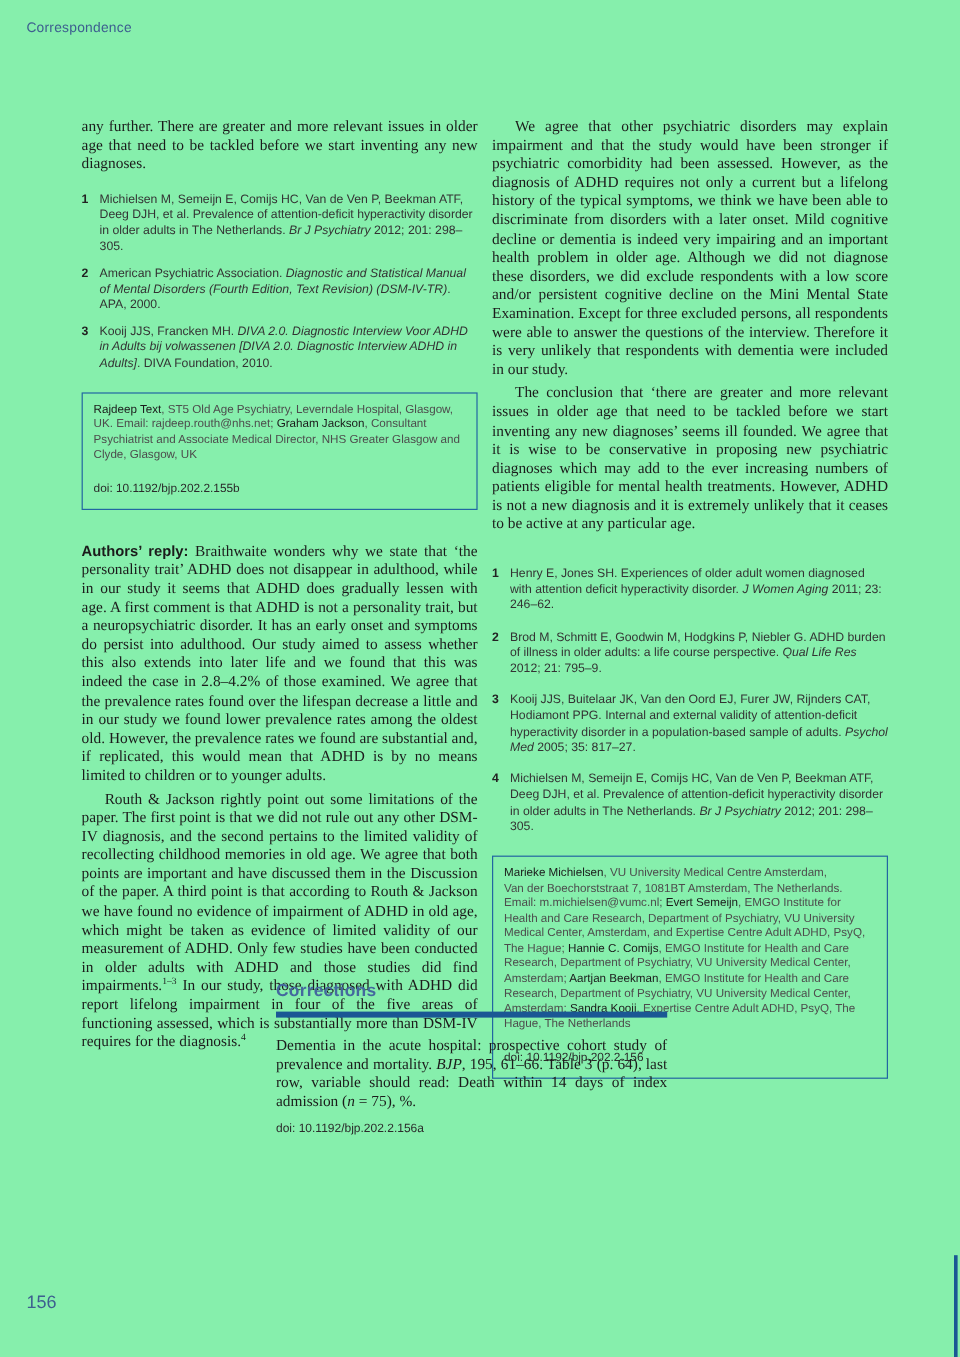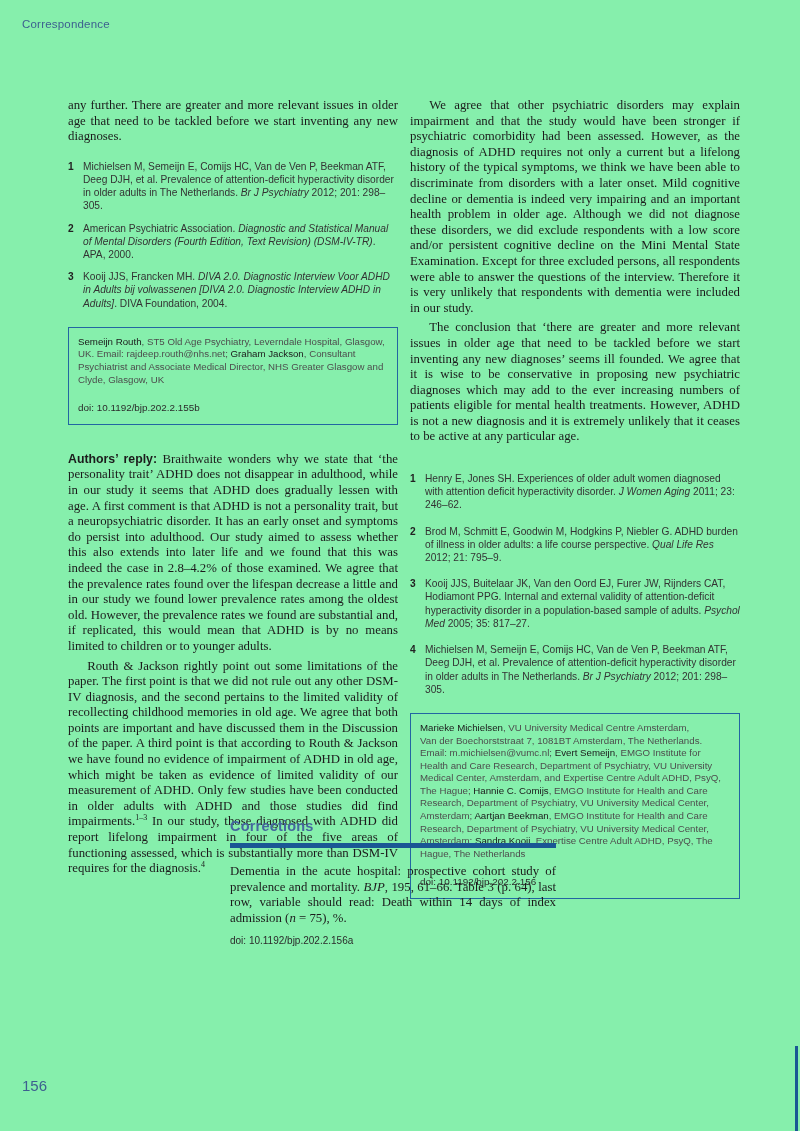--- a/index.html
+++ b/index.html
@@ -84,26 +84,26 @@
       <div class="ref">
         <span class="ref-num">1</span>
         <span class="ref-text"><span class="seg-n">Michielsen M, Semeijn E, Comijs HC, Van de Ven P, Beekman ATF, Deeg DJH, et al. Prevalence of attention-deficit hyperactivity disorder in older adults in The Netherlands. </span><span class="seg-i">Br J Psychiatry</span><span class="seg-n"> 2012; </span><span class="seg-b">201</span><span class="seg-n">: 298–305.</span></span>
       </div>
       <div class="ref">
         <span class="ref-num">2</span>
         <span class="ref-text"><span class="seg-n">American Psychiatric Association. </span><span class="seg-i">Diagnostic and Statistical Manual of Mental Disorders (Fourth Edition, Text Revision) (DSM-IV-TR)</span><span class="seg-n">. APA, 2000.</span></span>
       </div>
       <div class="ref">
         <span class="ref-num">3</span>
-        <span class="ref-text"><span class="seg-n">Kooij JJS, Francken MH. </span><span class="seg-i">DIVA 2.0. Diagnostic Interview Voor ADHD in Adults bij volwassenen [DIVA 2.0. Diagnostic Interview ADHD in Adults]</span><span class="seg-n">. DIVA Foundation, 2004.</span></span>
+        <span class="ref-text"><span class="seg-n">Kooij JJS, Francken MH. </span><span class="seg-i">DIVA 2.0. Diagnostic Interview Voor ADHD in Adults bij volwassenen [DIVA 2.0. Diagnostic Interview ADHD in Adults]</span><span class="seg-n">. DIVA Foundation, 2010.</span></span>
       </div>
     </div>
 
     <div class="author-box">
-      <div><span class="seg-b">Semeijn Routh</span><span class="seg-n">, ST5 Old Age Psychiatry, Leverndale Hospital, Glasgow, UK. Email: rajdeep.routh@nhs.net; </span><span class="seg-b">Graham Jackson</span><span class="seg-n">, Consultant Psychiatrist and Associate Medical Director, NHS Greater Glasgow and Clyde, Glasgow, UK</span></div>
+      <div><span class="seg-b">Rajdeep Text</span><span class="seg-n">, ST5 Old Age Psychiatry, Leverndale Hospital, Glasgow, UK. Email: rajdeep.routh@nhs.net; </span><span class="seg-b">Graham Jackson</span><span class="seg-n">, Consultant Psychiatrist and Associate Medical Director, NHS Greater Glasgow and Clyde, Glasgow, UK</span></div>
       <div class="doi-line">doi: 10.1192/bjp.202.2.155b</div>
     </div>
 
     <div class="reply-block">
       <p class="body-par"><span class="seg-lead">Authors’ reply:</span><span class="seg-n">  Braithwaite wonders why we state that ‘the personality trait’ ADHD does not disappear in adulthood, while in our study it seems that ADHD does gradually lessen with age. A first comment is that ADHD is not a personality trait, but a neuropsychiatric disorder. It has an early onset and symptoms do persist into adulthood. Our study aimed to assess whether this also extends into later life and we found that this was indeed the case in 2.8–4.2% of those examined. We agree that the prevalence rates found over the lifespan decrease a little and in our study we found lower prevalence rates among the oldest old. However, the prevalence rates we found are substantial and, if replicated, this would mean that ADHD is by no means limited to children or to younger adults.</span></p>
       <p class="body-par indent"><span class="seg-n">Routh &amp; Jackson rightly point out some limitations of the paper. The first point is that we did not rule out any other DSM-IV diagnosis, and the second pertains to the limited validity of recollecting childhood memories in old age. We agree that both points are important and have discussed them in the Discussion of the paper. A third point is that according to Routh &amp; Jackson we have found no evidence of impairment of ADHD in old age, which might be taken as evidence of limited validity of our measurement of ADHD. Only few studies have been conducted in older adults with ADHD and those studies did find impairments.</span><sup class="seg-sup">1–3</sup><span class="seg-n"> In our study, those diagnosed with ADHD did report lifelong impairment in four of the five areas of functioning assessed, which is substantially more than DSM-IV requires for the diagnosis.</span><sup class="seg-sup">4</sup></p>
     </div>
   </div>
 
   <div class="col col-right">

